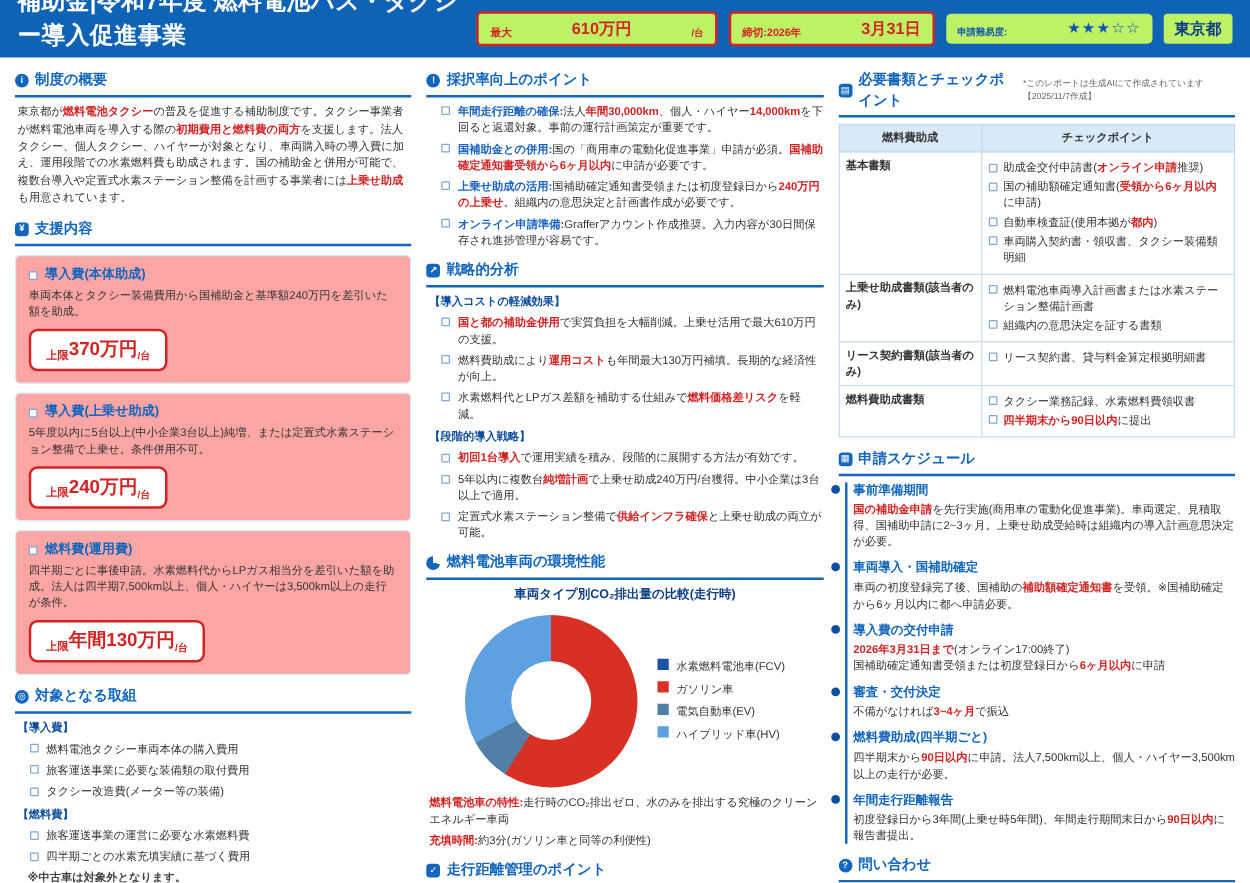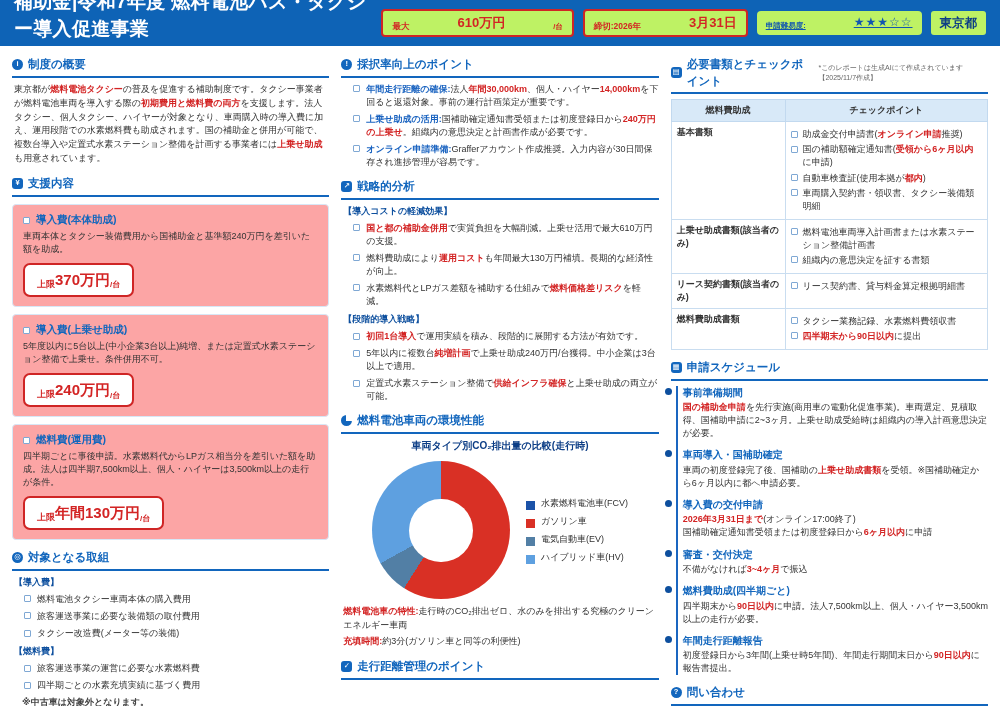--- a/index.html
+++ b/index.html
@@ -10,21 +10,21 @@
     font-size:9px; color:#333; line-height:1.45;
   }
   
   .header { background:#0e63b6; color:#fff; height:46px; display:flex; align-items:center; justify-content:space-between; padding:0 14px; }
   .h-title { font-size:19px; font-weight:bold; letter-spacing:.3px; }
   .h-sub { font-size:9px; font-weight:bold; margin-top:2px; opacity:.95; }
   .badges { display:flex; gap:9px; align-items:center; }
   .badge { background:#bef264; border-radius:4px; padding:3px 9px; display:flex; align-items:flex-end; white-space:nowrap;gap:48px; }
   .badge.redb { border:2px solid #cf2525; color:#d32424; font-weight:bold; }
   .badge .sm { font-size:8.5px; } .badge .lg { font-size:13px; font-weight:bold; } .badge .xs { font-size:7.5px; }
-  .badge.blueb { color:#1156b0; font-weight:bold;text-decoration:underline; }
+  .badge.blueb { color:#1156b0; font-weight:bold; }
   .badge.blueb .stars { font-size:12px; letter-spacing:1px; }
   .badge.navyb { color:#0d3e86; font-weight:bold; font-size:12.5px; border-radius:3px; }
   
   .main { display:flex; gap:12px; padding:6px 12px 0; }
   .col { flex:1; min-width:0; }
   
   .sec-h { display:flex; align-items:center; gap:5px; border-bottom:2px solid #1266bd; padding-bottom:3px; margin:9px 0 5px; }
   .sec-h.first { margin-top:4px; }
   .sec-title { color:#1266bd; font-weight:bold; font-size:11.5px; }
   .right-note { margin-left:auto; font-size:7px; color:#666; }
@@ -43,21 +43,21 @@
   .sbox { background:#fca5a5; border:1px solid #d7e7f6; border-radius:4px; padding:7px 10px 9px; margin:7px 0; }
   .sbox-h { display:flex; gap:6px; align-items:center; color:#1266bd; font-weight:bold; font-size:10.5px; margin-bottom:3px; }
   .amount-badge { display:inline-flex; align-items:flex-end; border:2px solid #cf2525; border-radius:7px; background:#fff; color:#d32424; font-weight:bold; padding:4px 12px; margin-top:7px; }
   .amount-badge .pre { font-size:9px; } .amount-badge .amt { font-size:15px; } .amount-badge .suf { font-size:8px; }
   
   .chart-title { text-align:center; color:#0d3e86; font-weight:bold; font-size:10px; margin:3px 0 8px; }
   .chart-wrap { display:flex; align-items:center; justify-content:center; gap:16px; margin-bottom:6px; }
   .donut { width:138px; height:138px; border-radius:50%; position:relative; flex:none; }
   .donut::after { content:""; position:absolute; inset:27%; background:#fff; border-radius:50%; }
   .leg { display:flex; flex-direction:column; gap:5px; }
-  .leg-item { display:flex; align-items:flex-end; gap:6px; }
+  .leg-item { display:flex; align-items:flex-start; gap:6px; }
   .sw { width:9px; height:9px; flex:none; }
   .envline { margin:2px 2px 3px; line-height:1.5; }
   
   .tbl { width:100%; border-collapse:collapse; margin-top:3px; }
   .tbl th { background:#d8e9f8; font-weight:bold; padding:4px 5px; border:1px solid #c2d9ef; text-align:center; }
   .tbl td { padding:4px 5px; border:1px solid #c9ddf0; vertical-align:top; }
   .tbl td.lbl { font-weight:bold; width:36%; }
   .doc-item { display:flex; gap:5px; margin:2px 0; }
   
   .timeline { margin:4px 0 4px 5px; padding-left:5px; border-left:2px solid #1a66c0; }
@@ -175,20 +175,24 @@
   </div>
 
   <div class="col">
     <div class="sec-h first">
       <span class="icon round">!</span>
       <span class="sec-title">採択率向上のポイント</span>
     </div>
     <div class="chk">
         <span class="cb"></span>
         <span class="txt"><span style="color: rgb(26, 99, 192); font-weight: 700;">年間走行距離の確保:</span><span>法人</span><span style="color: rgb(211, 36, 36); font-weight: 700;">年間30,000km</span><span>、個人・ハイヤー</span><span style="color: rgb(211, 36, 36); font-weight: 700;">14,000km</span><span>を下回ると返還対象。事前の運行計画策定が重要です。</span></span>
+      </div>
+    <div class="chk">
+        <span class="cb"></span>
+        <span class="txt"><span style="color: rgb(26, 99, 192); font-weight: 700;">国補助金との併用:</span><span>国の「商用車の電動化促進事業」申請が必須。</span><span style="color: rgb(211, 36, 36); font-weight: 700;">国補助確定通知書受領から6ヶ月以内</span><span>に申請が必要です。</span></span>
       </div>
     <div class="chk">
         <span class="cb"></span>
         <span class="txt"><span style="color: rgb(26, 99, 192); font-weight: 700;">上乗せ助成の活用:</span><span>国補助確定通知書受領または初度登録日から</span><span style="color: rgb(211, 36, 36); font-weight: 700;">240万円の上乗せ</span><span>。組織内の意思決定と計画書作成が必要です。</span></span>
       </div>
     <div class="chk">
         <span class="cb"></span>
         <span class="txt"><span style="color: rgb(26, 99, 192); font-weight: 700;">オンライン申請準備:</span><span>Grafferアカウント作成推奨。入力内容が30日間保存され進捗管理が容易です。</span></span>
       </div>
 
@@ -336,21 +340,21 @@
       <span class="icon">▦</span>
       <span class="sec-title">申請スケジュール</span>
     </div>
     <div class="timeline">
       <div class="step">
         <div class="step-title">事前準備期間</div>
         <div><span style="color: rgb(211, 36, 36); font-weight: 700;">国の補助金申請</span><span>を先行実施(商用車の電動化促進事業)。車両選定、見積取得、国補助申請に2~3ヶ月。上乗せ助成受給時は組織内の導入計画意思決定が必要。</span></div>
       </div>
       <div class="step">
         <div class="step-title">車両導入・国補助確定</div>
-        <div><span>車両の初度登録完了後、国補助の</span><span style="color: rgb(211, 36, 36); font-weight: 700;">上乗せ助成書類</span><span>を受領。※国補助確定から6ヶ月以内に都へ申請必要。</span></div>
+        <div><span>車両の初度登録完了後、国補助の</span><span style="color: rgb(211, 36, 36); font-weight: 700;">補助額確定通知書</span><span>を受領。※国補助確定から6ヶ月以内に都へ申請必要。</span></div>
       </div>
       <div class="step">
         <div class="step-title">導入費の交付申請</div>
         <div><span style="color: rgb(211, 36, 36); font-weight: 700;">2026年3月31日まで</span><span>(オンライン17:00終了)</span><br><span>国補助確定通知書受領または初度登録日から</span><span style="color: rgb(211, 36, 36); font-weight: 700;">6ヶ月以内</span><span>に申請</span></div>
       </div>
       <div class="step">
         <div class="step-title">審査・交付決定</div>
         <div><span>不備がなければ</span><span style="color: rgb(211, 36, 36); font-weight: 700;">3~4ヶ月</span><span>で振込</span></div>
       </div>
       <div class="step">

